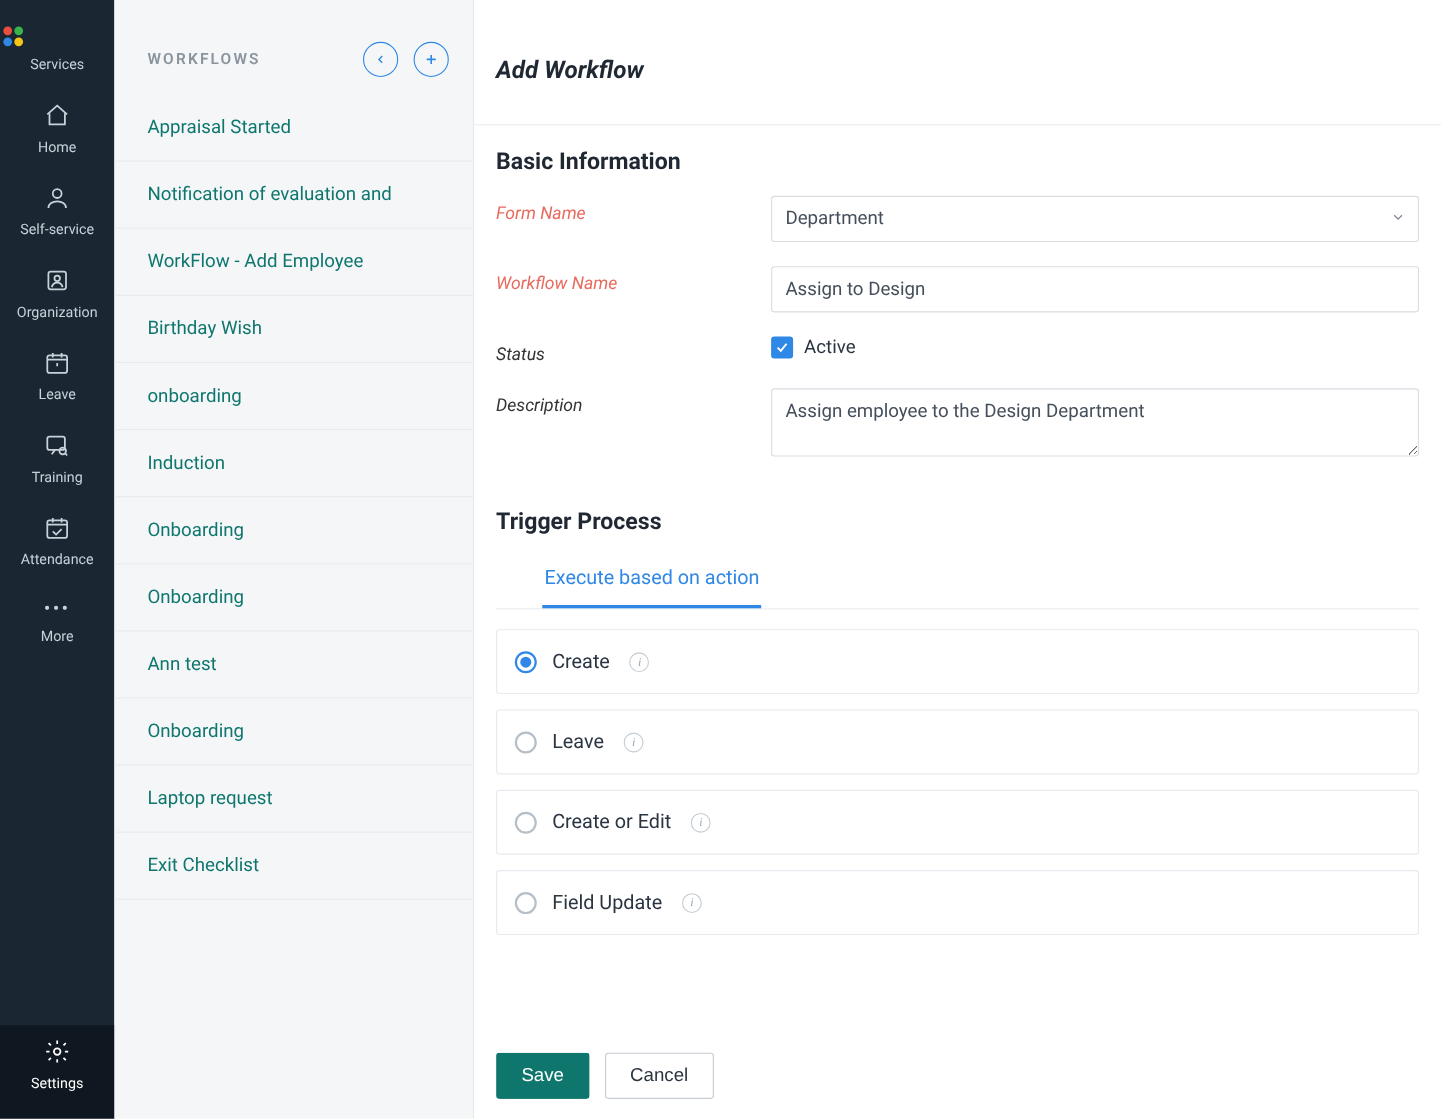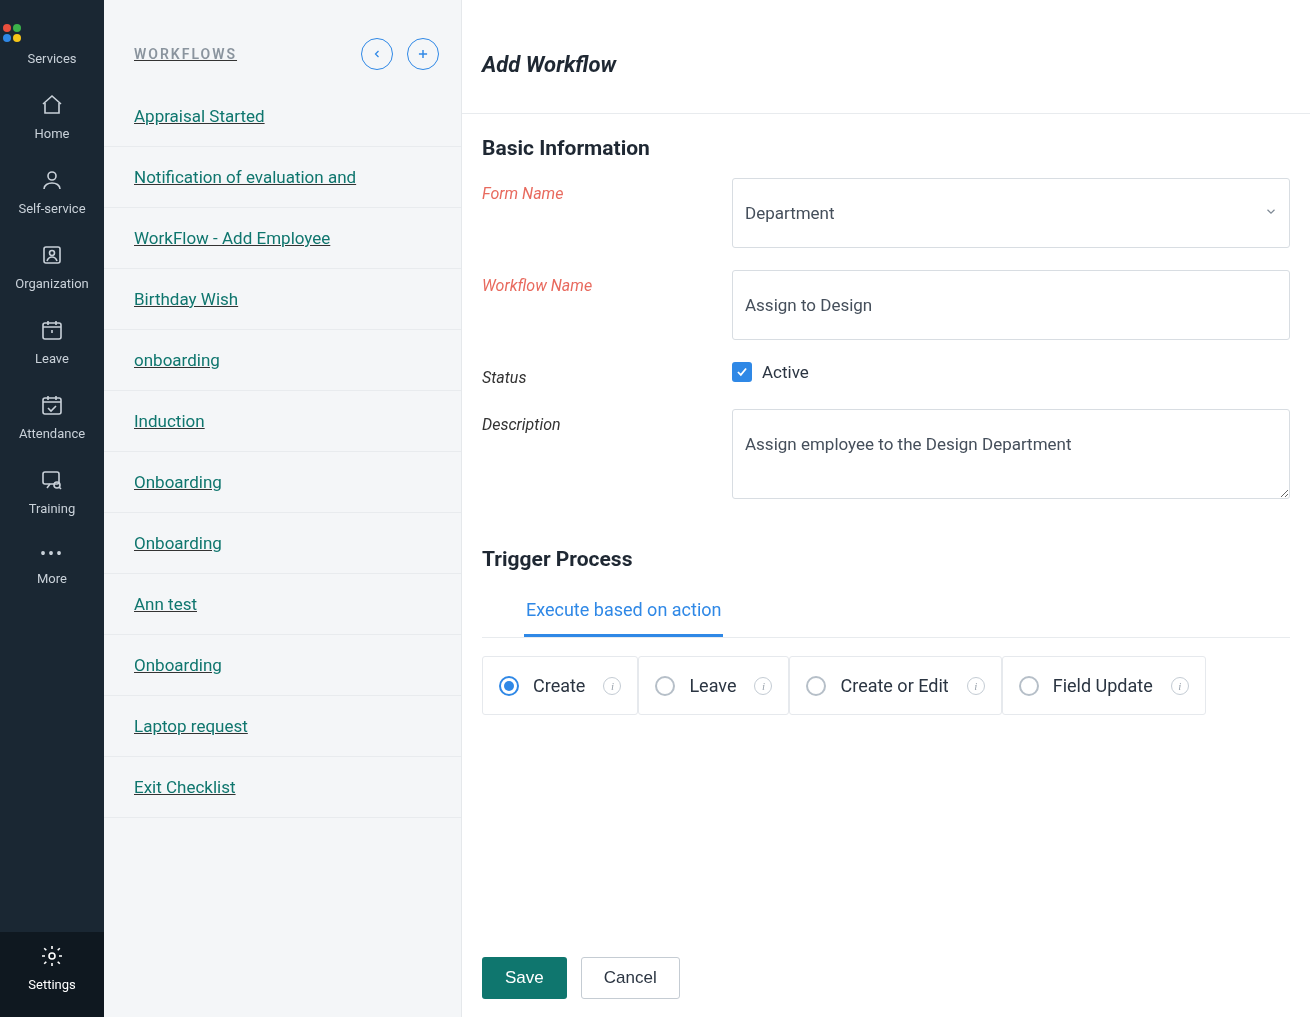--- a/index.html
+++ b/index.html
@@ -11,56 +11,56 @@
 .nav { width: 104px; background: #1a2733; display: flex; flex-direction: column; align-items: center; padding-top: 12px; }
 .nav-logo { display: flex; flex-wrap: wrap; width: 24px; gap: 2px; margin-bottom: 6px; justify-content: center; }
 .nav-logo span { width: 8px; height: 8px; border-radius: 50%; }
 .nav-item { width: 100%; text-align: center; padding: 12px 0 14px 0; cursor: pointer; color: #c9d1d9; }
 .nav-item.active { background: #0f1820; color: #fff; }
 .nav-item .icon { display: block; margin: 0 auto 6px auto; width: 24px; height: 24px; }
 .nav-item .label { font-size: 13px; }
 .nav-more-dots { letter-spacing: 2px; font-size: 18px; display:block; margin-bottom:4px;}
 
 
-.list-panel { width: 358px; background: #f4f6f8; border-right: 1px solid #e5e8eb; text-decoration: underline; }
+.list-panel { width: 327px; background: #f4f6f8; border-right: 1px solid #e5e8eb; }
 .list-header { display: flex; align-items: center; justify-content: space-between; padding: 38px 22px 16px 30px; }
 .list-header h3 { font-size: 14px; letter-spacing: 2px; color: #8a949e; font-weight: 600; }
 .list-header .header-icons { display: flex; gap: 14px; }
 .circ-btn { width: 32px; height: 32px; border: 1.5px solid #2f88e6; border-radius: 50%; display: flex; align-items: center; justify-content: center; cursor: pointer; color: #2f88e6; background: transparent; }
 .list { }
 .list-item { padding: 20px 30px; font-size: 17px; color: #0f766e; border-bottom: 1px solid #e8ebee; cursor: pointer; white-space: nowrap; overflow: hidden; text-overflow: ellipsis; }
 
 
 .main { flex: 1; display: flex; flex-direction: column; background: #fff; }
 .main-title { padding: 52px 20px 36px 20px; font-size: 22px; font-weight: 700; color: #1f2833; border-bottom: 1px solid #e8ebee; font-style: italic; }
 .main-body { flex: 1; overflow: auto; padding: 0 20px; }
 .section-title { font-size: 21px; font-weight: 700; color: #1f2833; padding: 22px 0 18px 0; }
 
 .field-row { display: flex; align-items: flex-start; margin-bottom: 22px; }
 .field-row .flabel { width: 250px; font-size: 16px; padding-top: 6px; font-style: italic; }
 .field-row .flabel.req { color: #e86a5e; }
 .field-row .fcontrol { flex: 1; }
 
 .select-wrap { position: relative; }
 .select-wrap select, .text-input, .textarea {
-  width: 100%; font-size: 17px; padding: 24px 12px; border: 1px solid #d8dde2; border-radius: 3px; background: #fff; color: #454f5b; font-family: inherit;
+  width: 100%; font-size: 17px; padding: 10px 12px; border: 1px solid #d8dde2; border-radius: 3px; background: #fff; color: #454f5b; font-family: inherit;
 }
 .select-wrap select { appearance: none; padding-right: 36px; }
 .select-chevron { position: absolute; right: 12px; top: 50%; transform: translateY(-50%); pointer-events: none; color: #7d8894; }
 .textarea { min-height: 58px; resize: vertical; }
 
 .check-row { display: flex; align-items: center; gap: 10px; }
 .check-box { width: 20px; height: 20px; border-radius: 3px; background: #2f88e6; display: flex; align-items: center; justify-content: center; cursor: pointer; }
 .check-box svg { width: 14px; height: 14px; }
 .check-label { font-size: 17px; color: #2b3542; }
 
 .tabbar { border-bottom: 1px solid #e8ebee; margin-bottom: 18px; }
 .tab { display: inline-block; padding: 10px 2px 14px 2px; font-size: 18px; color: #2f88e6; border-bottom: 3px solid #2f88e6; cursor: pointer; margin-left: 42px; }
 
-.radio-list { display: flex; flex-direction: row; }
+.radio-list { display: flex; flex-direction: column; gap: 14px; }
 .radio-item { border: 1px solid #e6e9ed; border-radius: 3px; padding: 18px 16px; display: flex; align-items: center; gap: 14px; cursor: pointer; }
 .radio-outer { width: 20px; height: 20px; border: 2px solid #b6bfc8; border-radius: 50%; display: flex; align-items: center; justify-content: center; }
 .radio-item.selected .radio-outer { border-color: #2f88e6; }
 .radio-inner { width: 10px; height: 10px; border-radius: 50%; background: transparent; }
 .radio-item.selected .radio-inner { background: #2f88e6; }
 .radio-label { font-size: 18px; color: #2b3542; }
 .info-icon { width: 18px; height: 18px; border: 1.5px solid #c4ccd4; border-radius: 50%; display: flex; align-items: center; justify-content: center; font-size: 11px; color: #9aa3ad; font-style: italic; font-family: Georgia, serif; margin-left: 4px; }
 
 .footer { padding: 18px 20px; display: flex; gap: 14px; }
 .btn { font-size: 17px; padding: 10px 22px; border-radius: 3px; cursor: pointer; border: 1px solid transparent; }
@@ -107,34 +107,34 @@
     <div class="nav-item">
       <svg class="icon" viewBox="0 0 24 24" fill="none" stroke="#c9d1d9" stroke-width="1.6">
           <rect x="3" y="5" width="18" height="16" rx="2"></rect>
           <path d="M3 9h18M8 3v4M16 3v4"></path>
           <path d="M12 12v3M12 18h.01"></path>
         </svg>
       <span class="label">Leave</span>
     </div>
     <div class="nav-item">
       <svg class="icon" viewBox="0 0 24 24" fill="none" stroke="#c9d1d9" stroke-width="1.6">
-          <rect x="3" y="5" width="18" height="16" rx="2"></rect>
-          <path d="M3 9h18M8 3v4M16 3v4"></path>
-          <path d="M8 15l3 3 5-5"></path>
-        </svg>
-      <span class="label">Attendance</span>
-    </div>
-    <div class="nav-item">
-      <svg class="icon" viewBox="0 0 24 24" fill="none" stroke="#c9d1d9" stroke-width="1.6">
           <rect x="3" y="4" width="16" height="12" rx="2"></rect>
           <path d="M7 20l3-4"></path>
           <circle cx="17" cy="17" r="3"></circle>
           <path d="M19 19l2 2"></path>
         </svg>
       <span class="label">Training</span>
+    </div>
+    <div class="nav-item">
+      <svg class="icon" viewBox="0 0 24 24" fill="none" stroke="#c9d1d9" stroke-width="1.6">
+          <rect x="3" y="5" width="18" height="16" rx="2"></rect>
+          <path d="M3 9h18M8 3v4M16 3v4"></path>
+          <path d="M8 15l3 3 5-5"></path>
+        </svg>
+      <span class="label">Attendance</span>
     </div>
     <div class="nav-item">
       <span class="nav-more-dots">•••</span>
       <span class="label">More</span>
     </div>
     <div style="flex:1"></div>
     <div class="nav-item active" style="padding-bottom:24px;margin-top:36px;">
       <svg class="icon" viewBox="0 0 24 24" fill="none" stroke="#fff" stroke-width="1.6">
           <circle cx="12" cy="12" r="3"></circle>
           <path d="M12 2v3M12 19v3M4.2 4.2l2.1 2.1M17.7 17.7l2.1 2.1M2 12h3M19 12h3M4.2 19.8l2.1-2.1M17.7 6.3l2.1-2.1"></path>

